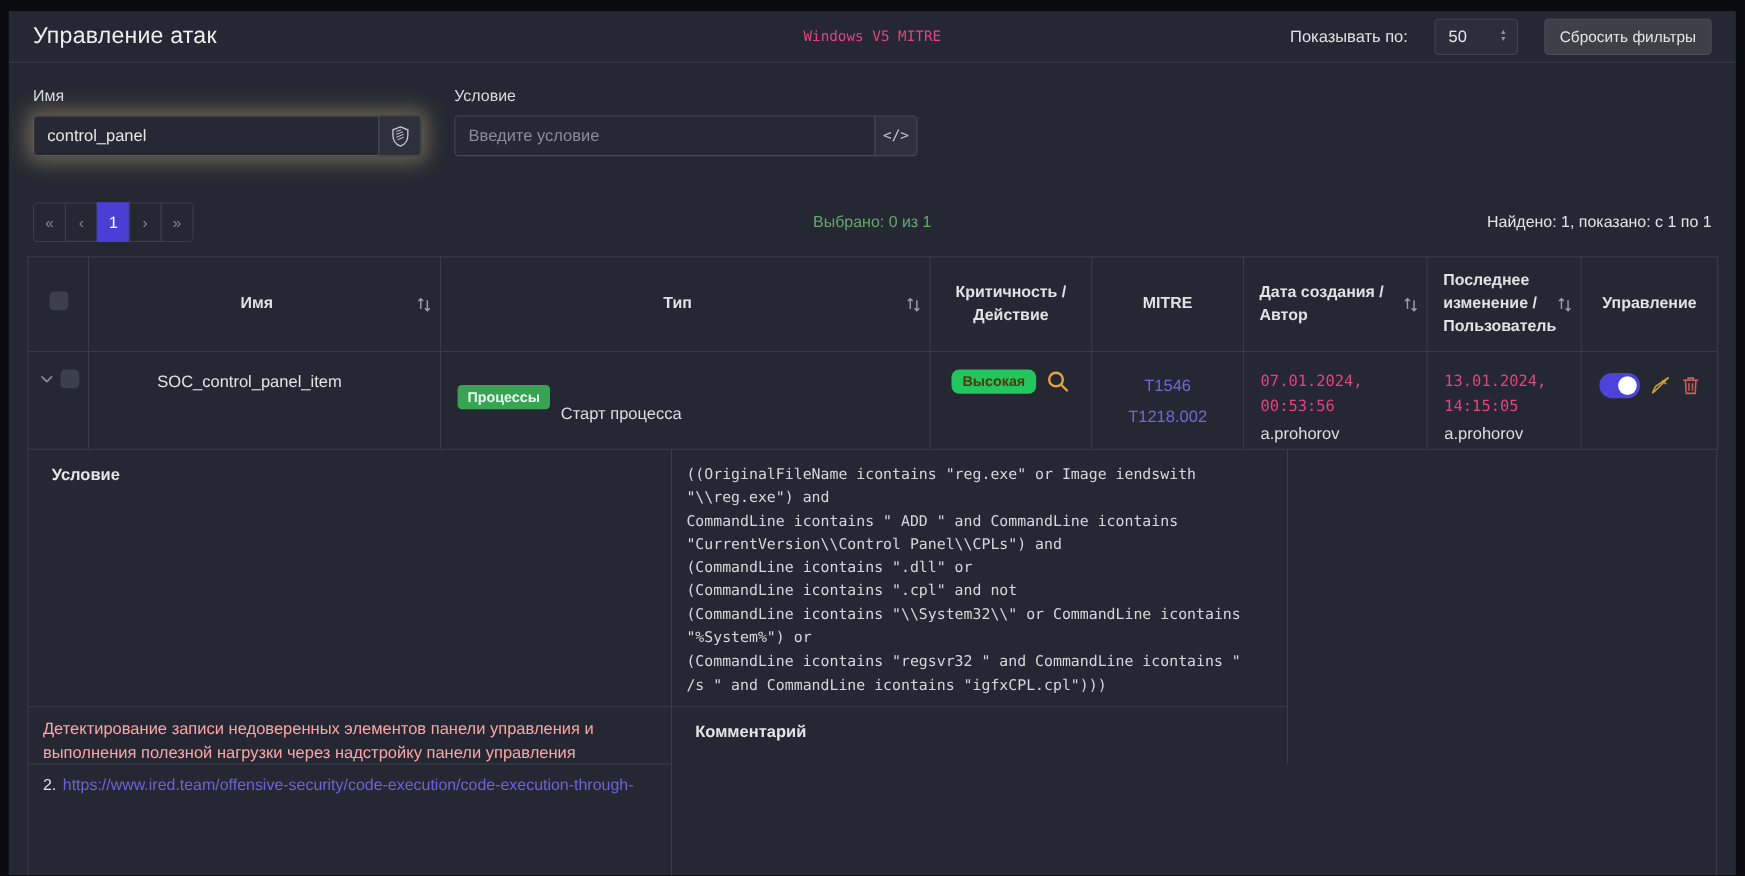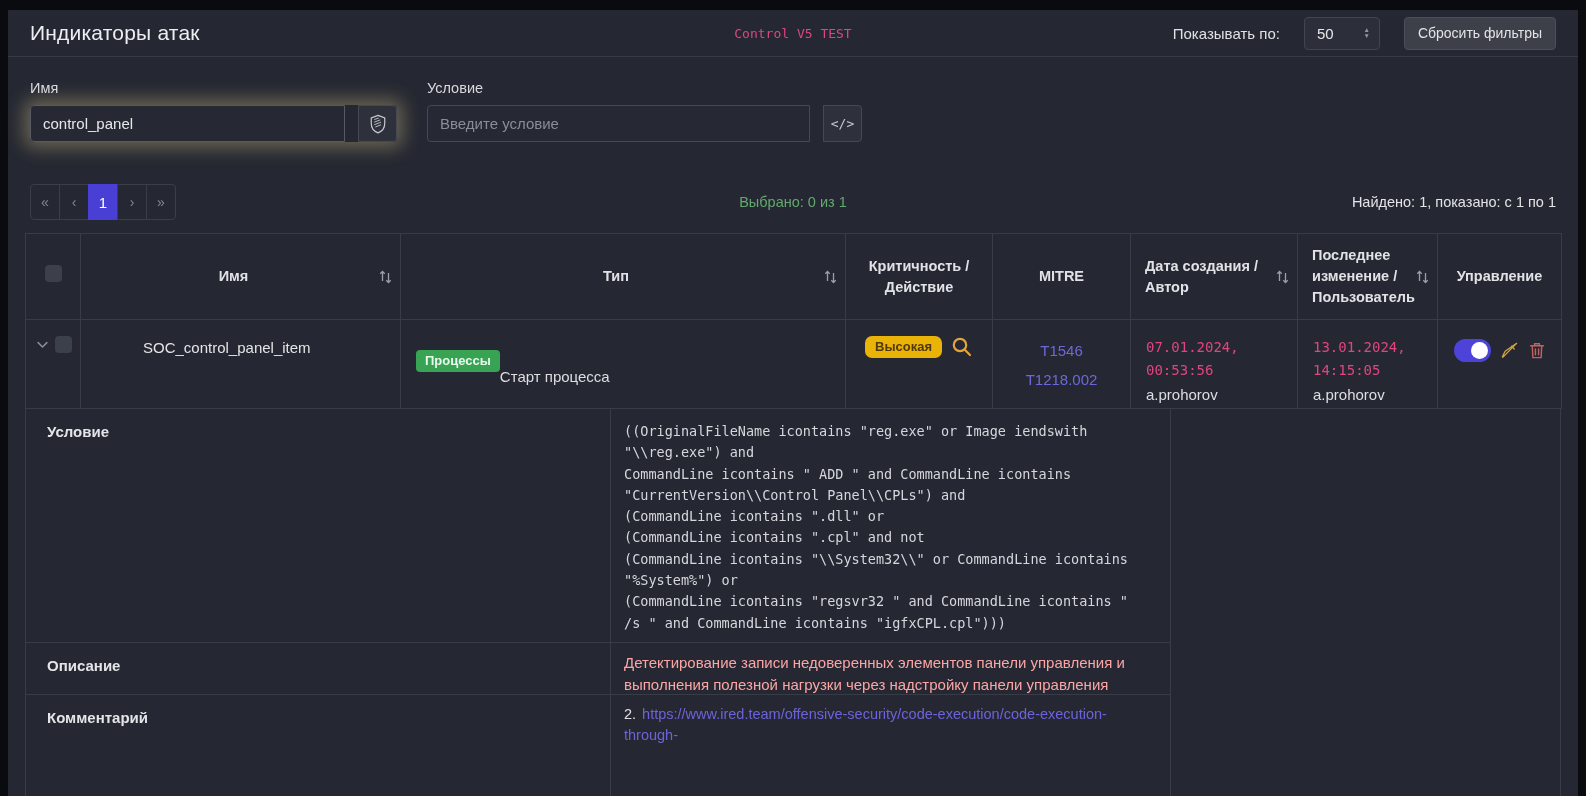--- a/index.html
+++ b/index.html
@@ -14,21 +14,21 @@
   .topbar-right { margin-left:auto; display:flex; align-items:center; gap:24px; }
   .show-label { font-size:15px; color:#dfe1e5; }
   .select { width:76px; height:33px; background:#2c2f39; border:1px solid #41454f; border-radius:4px; display:flex; align-items:center; justify-content:space-between; padding:0 9px 0 12px; cursor:pointer; }
   .select .val { font-size:15px; color:#e6e7ea; }
   .spinner { display:flex; flex-direction:column; align-items:center; color:#9095a0; font-size:6.5px; line-height:6px; }
   .btn-reset { height:33px; padding:0 13px; background:#3d4049; border:1px solid #4c4f58; border-radius:4px; color:#e3e4e8; font-size:14px; font-family:inherit; cursor:pointer; }
 
   
   .filters { display:flex; gap:30px; padding:23px 0 0 22px; }
   .filter-label { display:block; font-size:14.5px; color:#d9dade; margin-bottom:9px; }
-  .input-group { display:flex; height:37px; border-radius:4px;gap:14px; }
+  .input-group { display:flex; height:37px; border-radius:4px; }
   .input-group.glow { box-shadow:0 0 18px 6px rgba(219,196,138,.38); }
   .input-group input { height:37px; background:#262933; border:1px solid #454953; border-radius:4px 0 0 4px; padding:0 12px; color:#e6e7ea; font-size:15px; font-family:inherit; outline:none; }
   .input-group.glow input { border-color:#565a64; }
   .input-group input::placeholder { color:#8a8d98; }
   .ig-addon { width:39px; background:#2e313b; border:1px solid #454953; margin-left:-1px; border-radius:0 4px 4px 0; display:flex; align-items:center; justify-content:center; cursor:pointer; color:#c6c8d0; }
   .name-input { width:315px; }
   .cond-input { width:383px; }
   .code-glyph { font-size:13px; color:#c6c8d0; font-family:"DejaVu Sans Mono",monospace; }
 
   
@@ -48,26 +48,26 @@
   thead th.no-sort { padding:0 8px; }
   thead th.left { text-align:left; padding-left:14px; }
   .sort-ic { position:absolute; right:7px; top:50%; transform:translateY(-50%); }
   tbody td { height:89px; vertical-align:top; }
   .cb { width:17px; height:17px; border-radius:4px; background:#3c404a; display:inline-block; cursor:pointer; }
   .th-check { text-align:center; }
   .c-check { padding:16px 0 0 9px; }
   .c-check .wrap { display:flex; align-items:center; gap:5px; }
   .c-name { padding:19px 8px 0 62px; font-size:15px; color:#e3e4e7; }
   .c-type { padding:16px 8px 0 15px; }
-  .c-type .wrap { display:flex; align-items:center; }
+  .c-type .wrap { display:flex; align-items:center; gap:10px; }
   .tag-green { background:#37a353; color:#eafaef; font-size:13px; font-weight:bold; padding:3px 9px 4px; border-radius:4px; }
   .type-event { font-size:15px; color:#dcdee2;margin-top:32px; }
   .c-sev { text-align:center; padding-top:16px; }
   .c-sev .wrap { display:inline-flex; align-items:center; gap:9px; }
-  .badge-amber { background:#eab308; color:#52390b; font-size:13px; font-weight:bold; padding:3px 10px 4px; border-radius:7px; }
+  .badge-amber { background:#22c55e; color:#52390b; font-size:13px; font-weight:bold; padding:3px 10px 4px; border-radius:7px; }
   .c-mitre { text-align:center; padding-top:16px; }
   .mitre-link { display:block; color:#6d68da; font-size:15px; line-height:29px; text-decoration:none; cursor:pointer; }
   .c-date { padding:16px 6px 0 15px; }
   .dt { font-family:"DejaVu Sans Mono",monospace; font-size:14px; line-height:22.5px; color:#e0457f; }
   .author { font-size:15px; color:#dcdee2; line-height:24px; margin-top:2px; }
   .c-ctrl { padding-top:19px; }
   .c-ctrl .wrap { display:flex; align-items:center; justify-content:center; gap:9px; }
   .toggle { position:relative; width:37px; height:23px; border-radius:12px; background:#4d43d8; cursor:pointer; }
   .knob { position:absolute; top:3px; right:3px; width:17px; height:17px; border-radius:50%; background:#ffffff; }
   .icon-btn { background:none; border:none; cursor:pointer; display:flex; align-items:center; padding:0; }
@@ -85,22 +85,22 @@
   .c-num { color:#dfe0e4; margin-right:6px; }
   .c-link { color:#6d63d9; text-decoration:none; white-space:pre-wrap; cursor:pointer; }
 </style>
 </head>
 <body>
 
 <div class="page">
   <div class="panel">
 
     <div class="topbar">
-      <div class="title">Индикаторы атак</div>
-      <div class="env">Control V5 TEST</div>
+      <div class="title">Управление атак</div>
+      <div class="env">Windows V5 MITRE</div>
       <div class="topbar-right">
         <span class="show-label">Показывать по:</span>
         <div class="select">
           <span class="val">50</span>
           <span class="spinner">
               <span>▲</span>
               <span>▼</span>
             </span>
         </div>
         <button class="btn-reset">Сбросить фильтры</button>
@@ -271,21 +271,20 @@
 "\\reg.exe") and
 CommandLine icontains " ADD " and CommandLine icontains
 "CurrentVersion\\Control Panel\\CPLs") and
 (CommandLine icontains ".dll" or
 (CommandLine icontains ".cpl" and not
 (CommandLine icontains "\\System32\\" or CommandLine icontains
 "%System%") or
 (CommandLine icontains "regsvr32 " and CommandLine icontains "
 /s " and CommandLine icontains "igfxCPL.cpl")))</div>
 
-      <div class="d-label rb">Описание</div>
       <div class="d-value desc rb">Детектирование записи недоверенных элементов панели управления и выполнения полезной нагрузки через надстройку панели управления</div>
 
       <div class="d-label">Комментарий</div>
       <div class="d-value comments">
         <div class="comment-item"><span class="c-num">2.</span><a class="c-link">https://www.ired.team/offensive-security/code-execution/code-execution-through-</a></div>
       </div>
 
       <div class="d-side"></div>
     </div>
 

